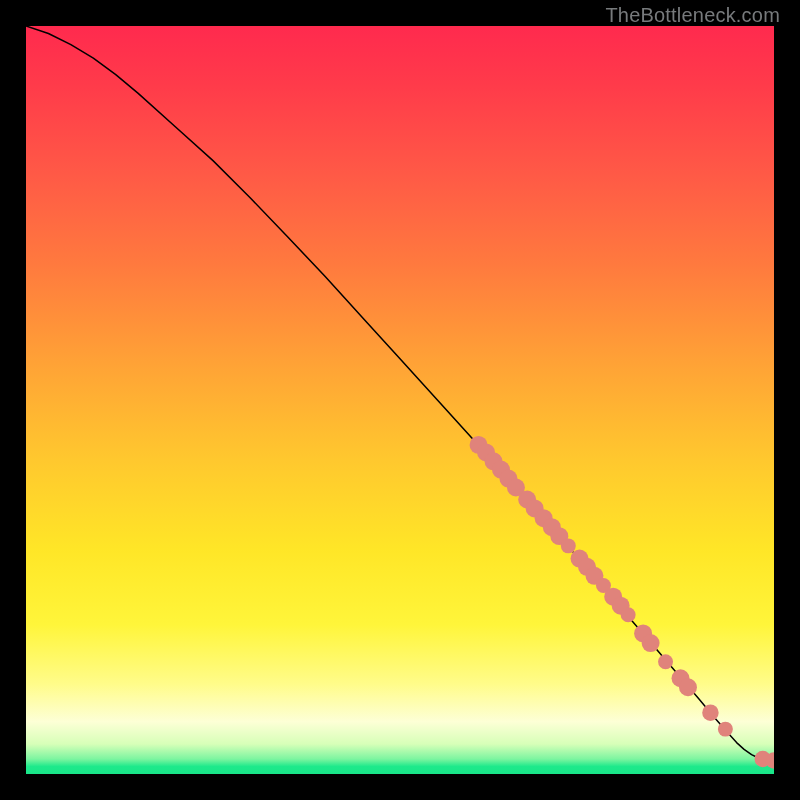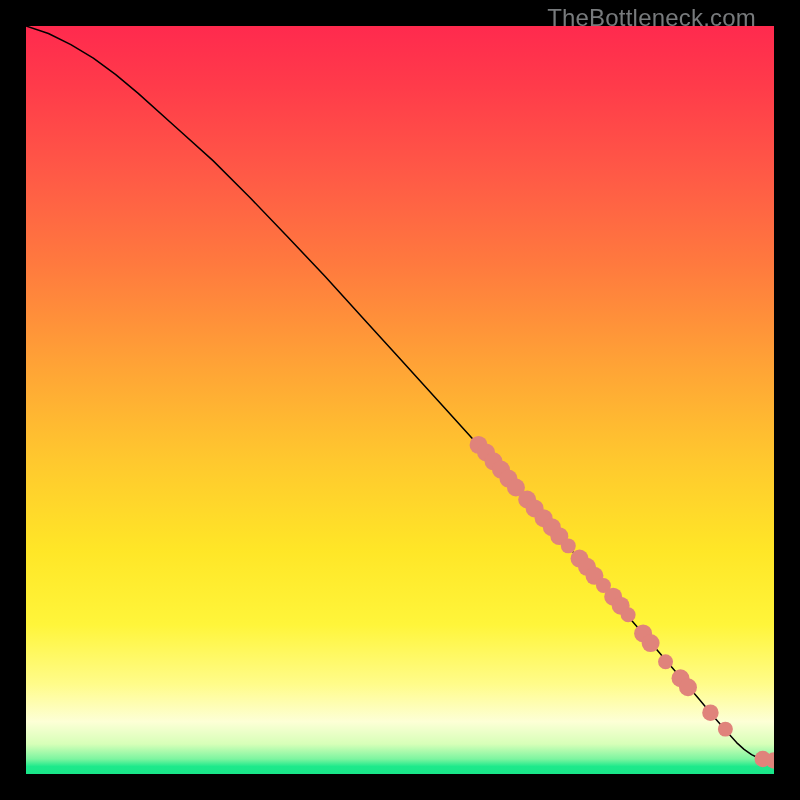--- a/index.html
+++ b/index.html
@@ -43,23 +43,23 @@
       #fdffd6 93%,
       #d7ffb8 96%,
       #7cf5a0 98%,
       #1de98b 99%,
       #19e689 100%
     );
   }
   .watermark {
     position: absolute;
     top: 4px;
-    right: 44px;
+    right: 20px;
     color: #777a7c;
-    font-size: 24px;
+    font-size: 20px;
     letter-spacing: 0.2px;
     font-weight: 400;
   }
   svg.overlay {
     position: absolute;
     inset: 0;
     width: 748px;
     height: 748px;
   }
 </style>

